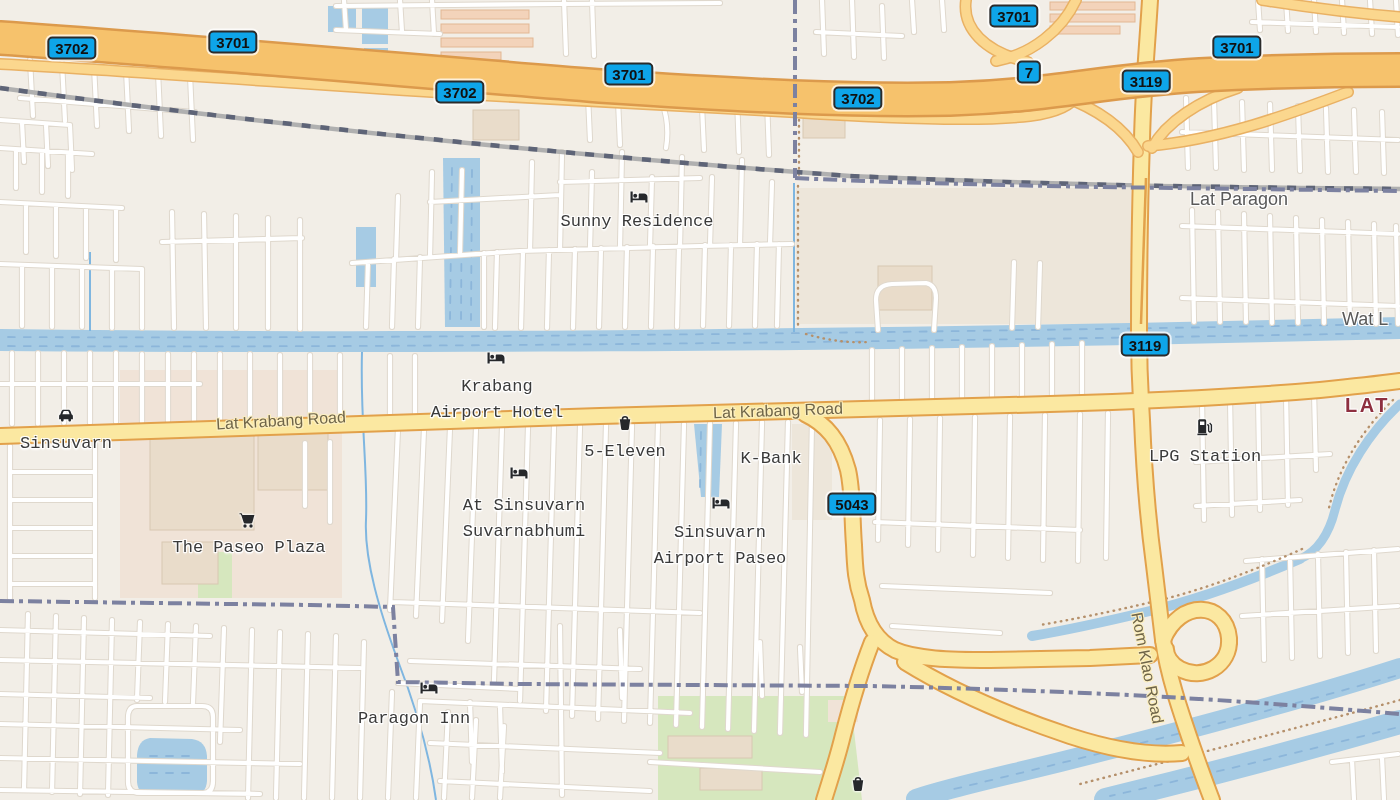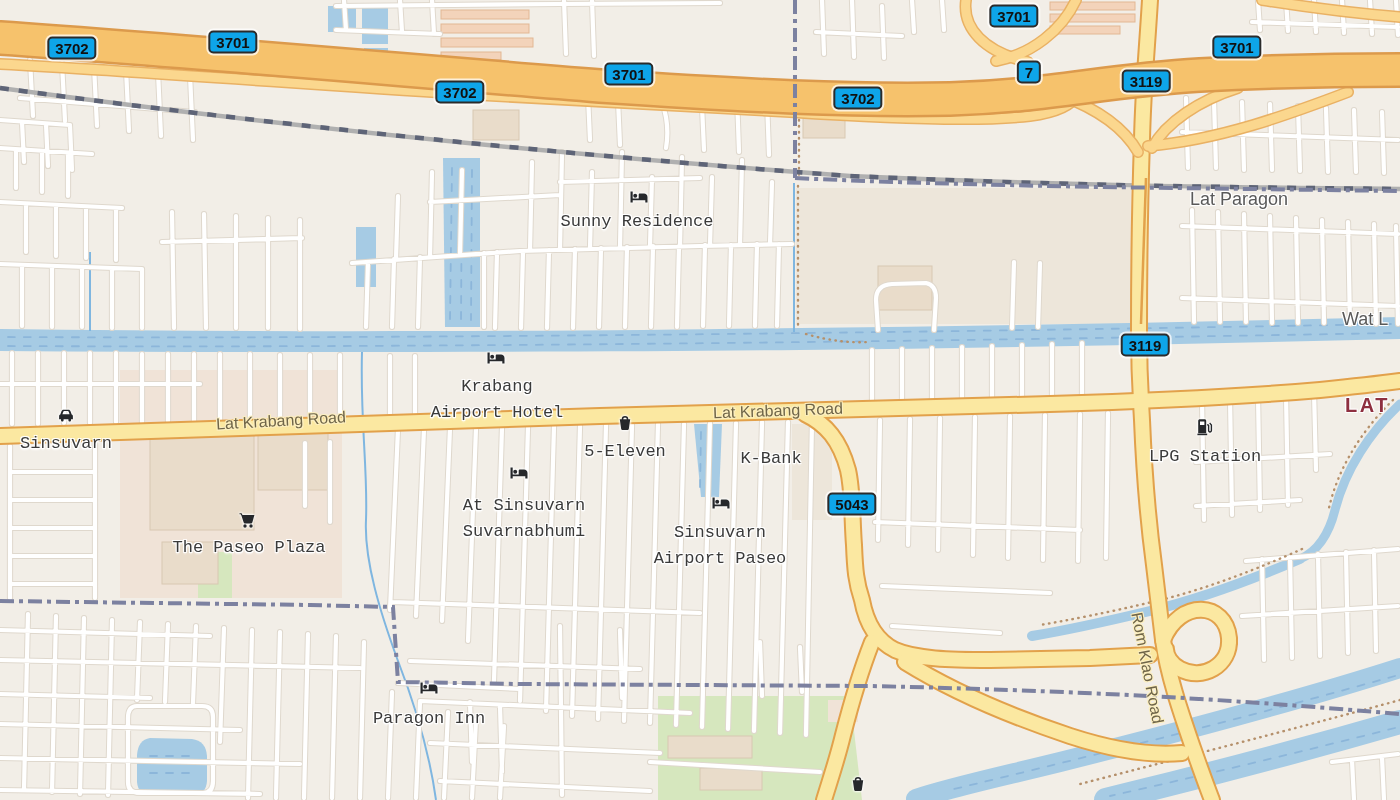--- a/index.html
+++ b/index.html
@@ -344,21 +344,21 @@
   <div class="poi-label" style="left:1205px;top:444px">
     <span>LPG Station</span>
   </div>
 
   <div class="poi-icon" style="left:428px;top:687px">
     <svg viewBox="0 0 20 20">
           <path d="M2.5 5.5h2.2v7h6V8.7c0-.6.5-1.1 1.1-1.1h4.2c1.9 0 3.5 1.5 3.5 3.4v5.5h-2.2v-2.3H4.7v2.3H2.5z"></path>
           <circle cx="7.2" cy="9.8" r="2"></circle>
         </svg>
   </div>
-  <div class="poi-label" style="left:429px;top:706px">
+  <div class="poi-label" style="left:414px;top:706px">
     <span>Paragon Inn</span>
   </div>
 
   <div class="poi-icon" style="left:858px;top:784px">
     <svg viewBox="0 0 20 20">
           <path fill-rule="evenodd" d="M6.7 6.2a3.3 3.3 0 0 1 6.6 0h1.9l-1.3 9.2c-.1.9-.9 1.6-1.8 1.6H7.9c-.9 0-1.7-.7-1.8-1.6L4.8 6.2zm1.5 0h3.6a1.8 1.8 0 0 0-3.6 0z"></path>
         </svg>
   </div>
 
   <div class="road-label" style="left:281px;top:421px;transform:translate(-50%,-50%) rotate(-3.2deg)">Lat Krabang Road</div>

